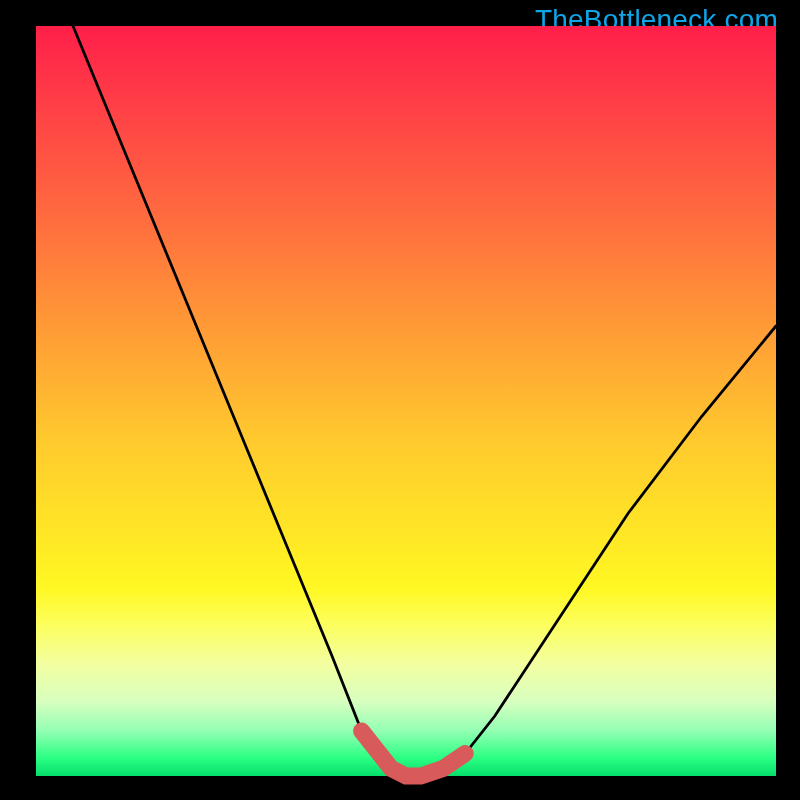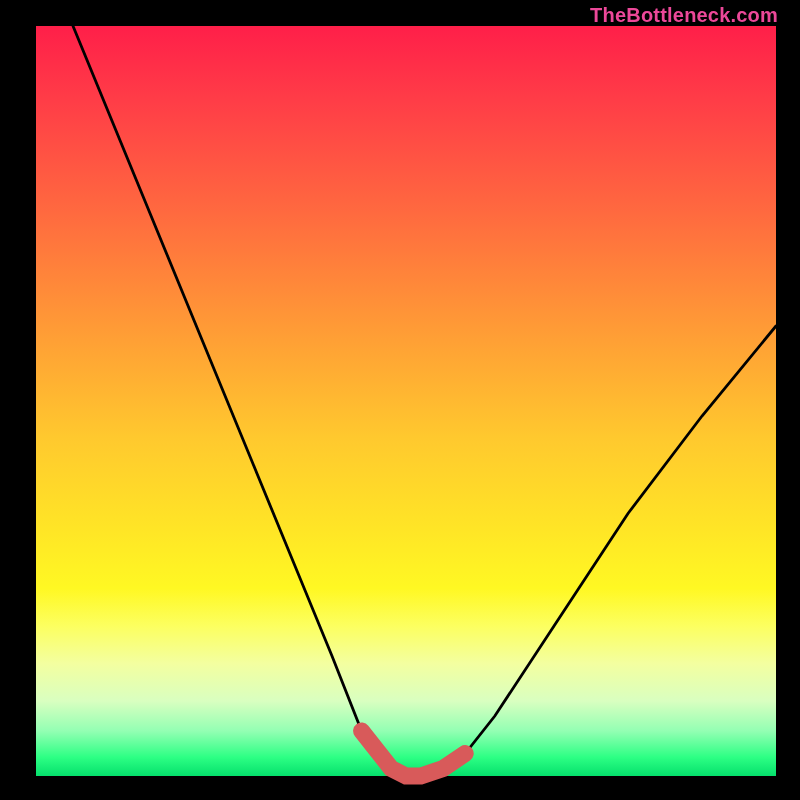--- a/index.html
+++ b/index.html
@@ -40,23 +40,23 @@
       #d9ffc0 90%,
       #93ffb3 94%,
       #2dff84 97.5%,
       #05e06c 100%
     );
   }
   .watermark {
     position: absolute;
     top: 4px;
     right: 22px;
-    color: #ec4899;
-    font-size: 20px;
-    font-weight: 700;
+    color: #0ea5e9;
+    font-size: 28px;
+    font-weight: 400;
     letter-spacing: 0.2px;
     user-select: none;
   }
   svg.curve {
     position: absolute;
     left: 0;
     top: 0;
     width: 740px;
     height: 750px;
     overflow: visible;

